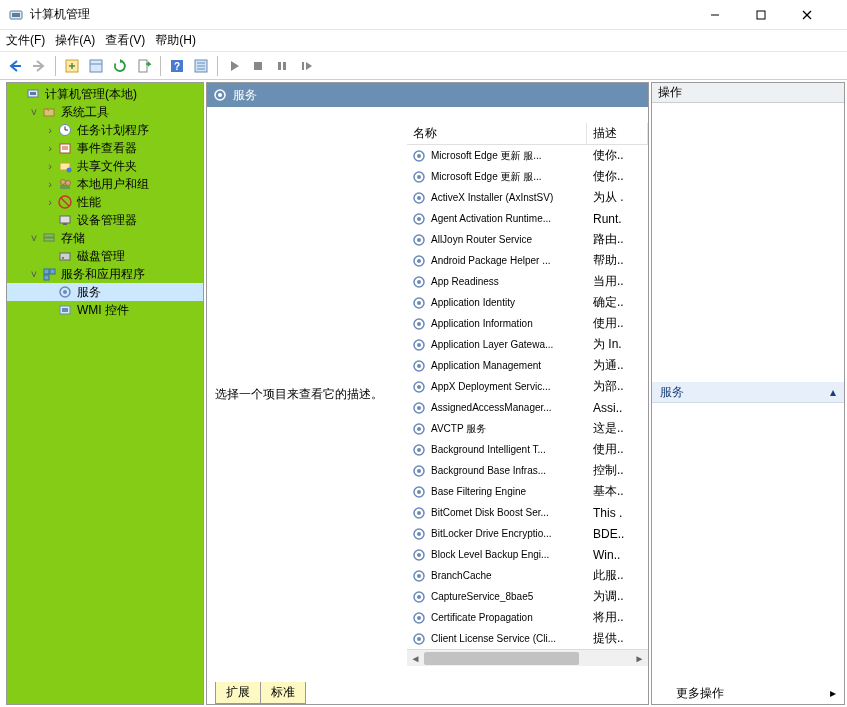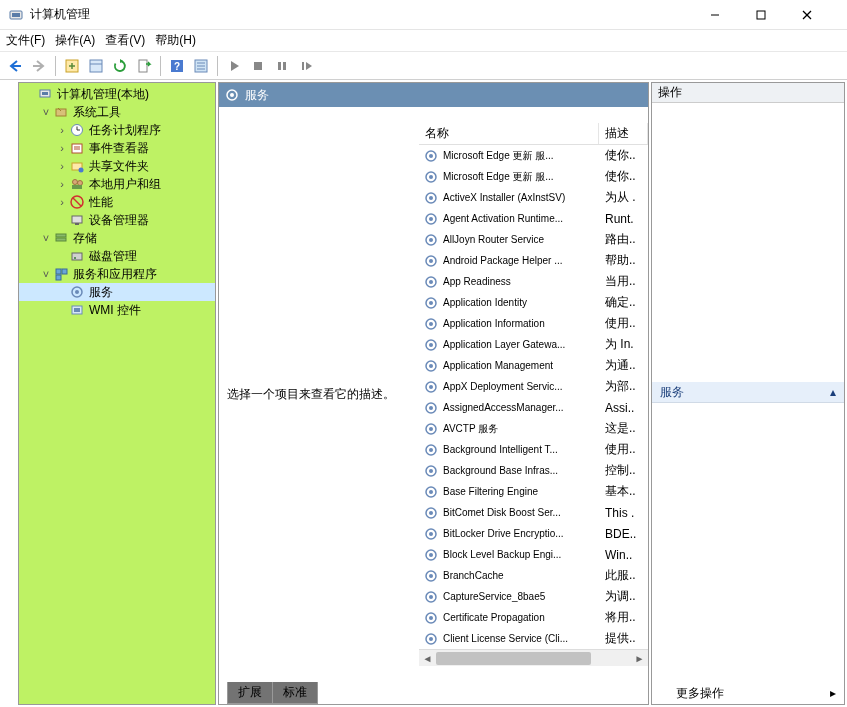--- a/index.html
+++ b/index.html
@@ -9,21 +9,21 @@
   .titlebar .title { flex: 1; font-size: 12px; color:#000; }
   .winbtns { display: flex; }
   .winbtn { width: 46px; height: 30px; display: flex; align-items: center; justify-content: center; font-size: 10px; color:#000; }
   .winbtn.close { font-size: 14px; }
   .menubar { height: 22px; display: flex; align-items: center; padding: 0 6px; gap: 10px; border-bottom:1px solid #e8e8e8;}
   .menubar span { font-size: 12px; color:#000; }
   .toolbar { height: 28px; display: flex; align-items: center; padding: 0 4px; gap: 2px; border-bottom: 1px solid #d0d0d0; }
   .tbtn { width: 22px; height: 22px; display:flex; align-items:center; justify-content:center; }
   .tsep { width:1px; height:20px; background:#c0c0c0; margin:0 3px;}
   .workspace { display: flex; height: calc(707px - 30px - 22px - 28px); }
-  .leftpane { width: 198px; border: 1px solid #999; margin: 2px 0 2px 18px; background:#bef264; overflow:auto;}
+  .leftpane { width: 198px; border: 1px solid #999; margin: 2px 0 2px 6px; background:#84cc16; overflow:auto;}
   .centerpane { flex:1; border:1px solid #999; margin:2px; display:flex; flex-direction:column; min-width:0;}
   .rightpane { width:194px; border:1px solid #999; margin:2px 2px 2px 0; display:flex; flex-direction:column;justify-content:space-between;}
   .tree { padding:2px 0; }
   .treerow { display:flex; align-items:center; height:18px; padding-right:4px; white-space:nowrap;}
   .treerow.selected { background:#cce8ff; }
   .treerow .ind { display:inline-block; }
   .treerow .exp { width:14px; text-align:center; color:#555; font-size:11px; cursor:default;}
   .treerow .nicon { width:16px; height:16px; margin-right:4px; display:inline-flex;align-items:center;justify-content:center;}
   .treerow .lbl { font-size:12px; color:#000; }
   .hdrbar { height:24px; background:#6b8fb3; display:flex; align-items:center; color:#fff; padding:0 6px;}
@@ -38,21 +38,21 @@
   .svcrows { flex:1; overflow:hidden; position:relative;}
   .svcrow { height:21px; display:flex; align-items:center;}
   .svcrow .sicon { width:16px; height:16px; margin:0 4px; display:inline-flex;align-items:center;justify-content:center;}
   .svcrow .sname { width:160px; overflow:hidden; text-overflow:ellipsis; white-space:nowrap; font-size:10px;}
   .svcrow .sdesc { flex:1; overflow:hidden; text-overflow:ellipsis; white-space:nowrap; font-size:12px; padding-left:2px;}
   .hscroll { height:17px; background:#f0f0f0; display:flex; align-items:center; border-top:1px solid #ddd;}
   .hscroll .arrow { width:17px; height:17px; display:flex;align-items:center;justify-content:center; color:#666;font-size:10px;}
   .hscroll .track { flex:1; height:17px; position:relative;}
   .hscroll .thumb { position:absolute; left:0; top:2px; bottom:2px; width:155px; background:#c2c2c2; border-radius:2px;}
   .tabs { height:22px; display:flex; align-items:flex-end; padding-left:8px;}
-  .tab { border:1px solid #999; border-top:none; padding:2px 10px; font-size:12px; background:#737373; }
+  .tab { border:1px solid #999; border-top:none; padding:2px 10px; font-size:12px; background:#fef9c3; }
   .tab:first-child { }
   .tab + .tab { border-left:none;}
   .actHdr { height:20px; background:#eef1f4; border-bottom:1px solid #ccc; padding:0 6px; display:flex;align-items:center; font-size:12px;}
   .actSec { height:21px; background:#e6effa; color:#1a3e7a; display:flex; align-items:center; justify-content:space-between; padding:0 8px; font-size:12px; border-bottom:1px solid #d0dae6;}
   .actItem { height:22px; display:flex; align-items:center; justify-content:space-between; padding:0 8px 0 24px; font-size:12px;}
   svg { display:block;}
 </style>
 </head>
 <body>
 

